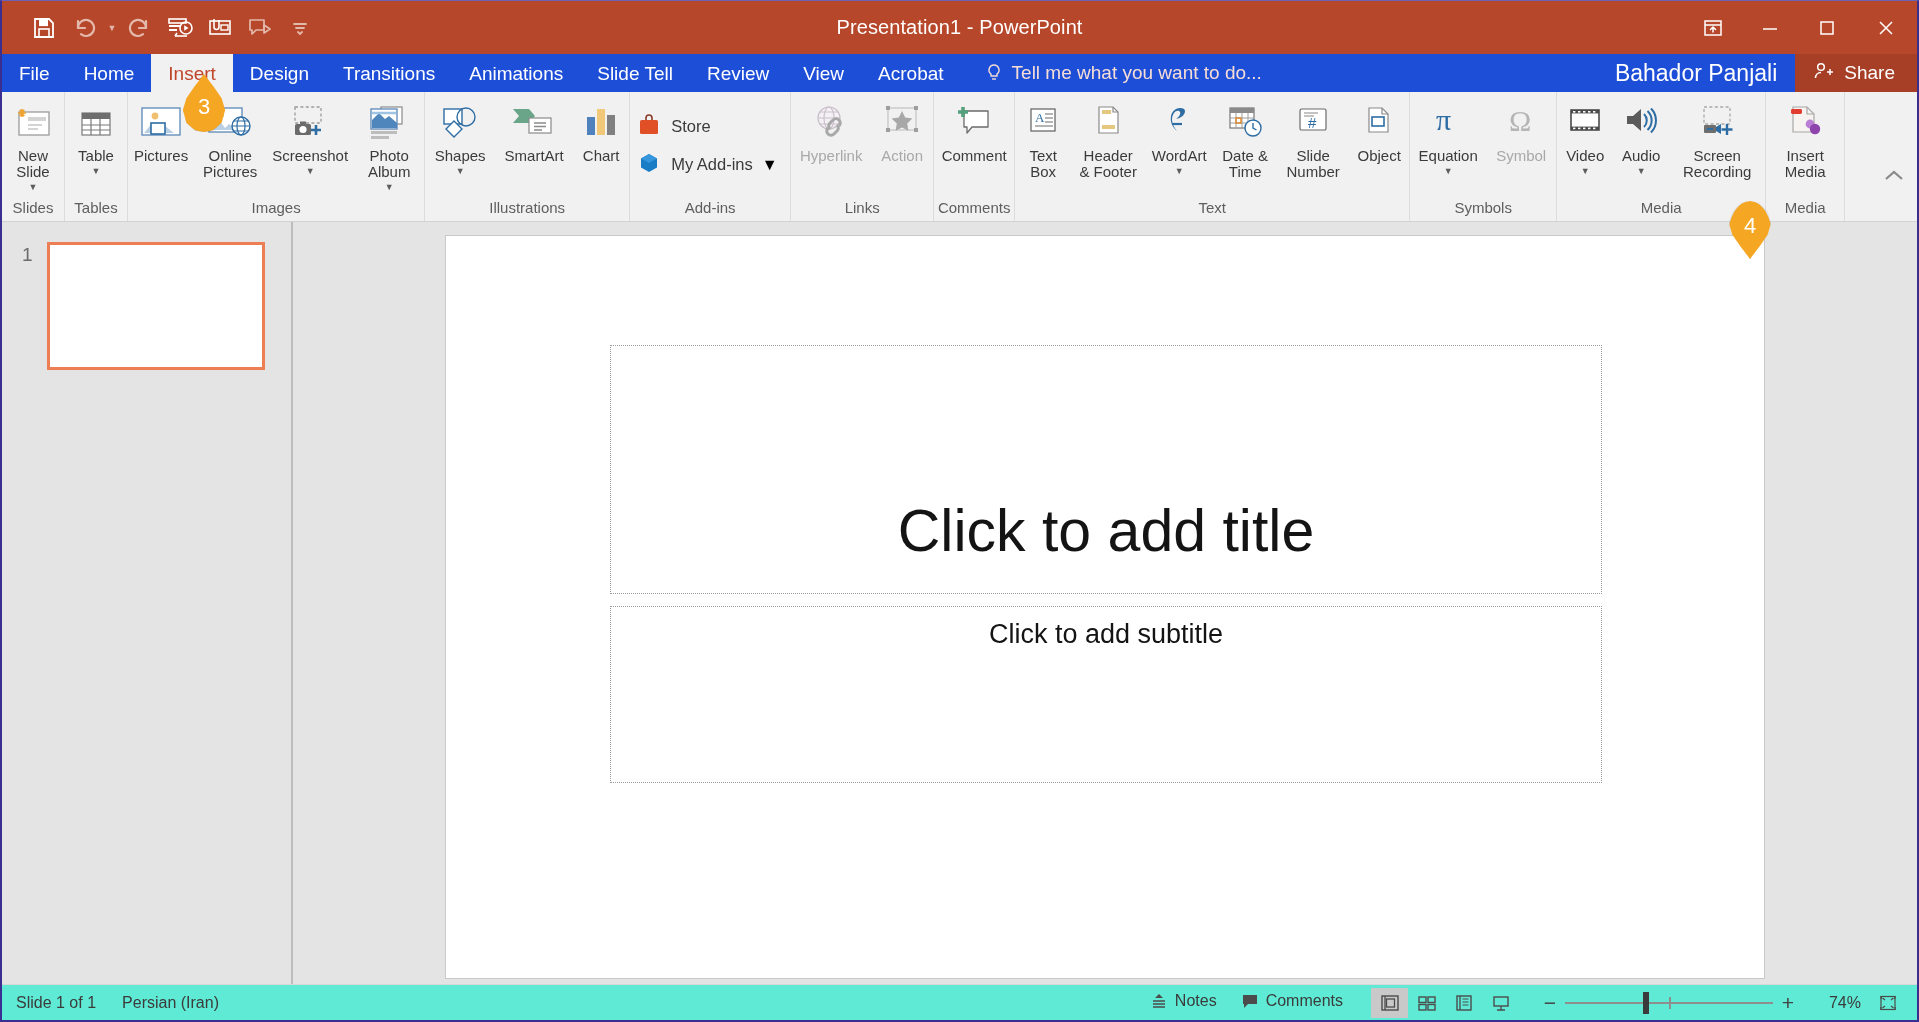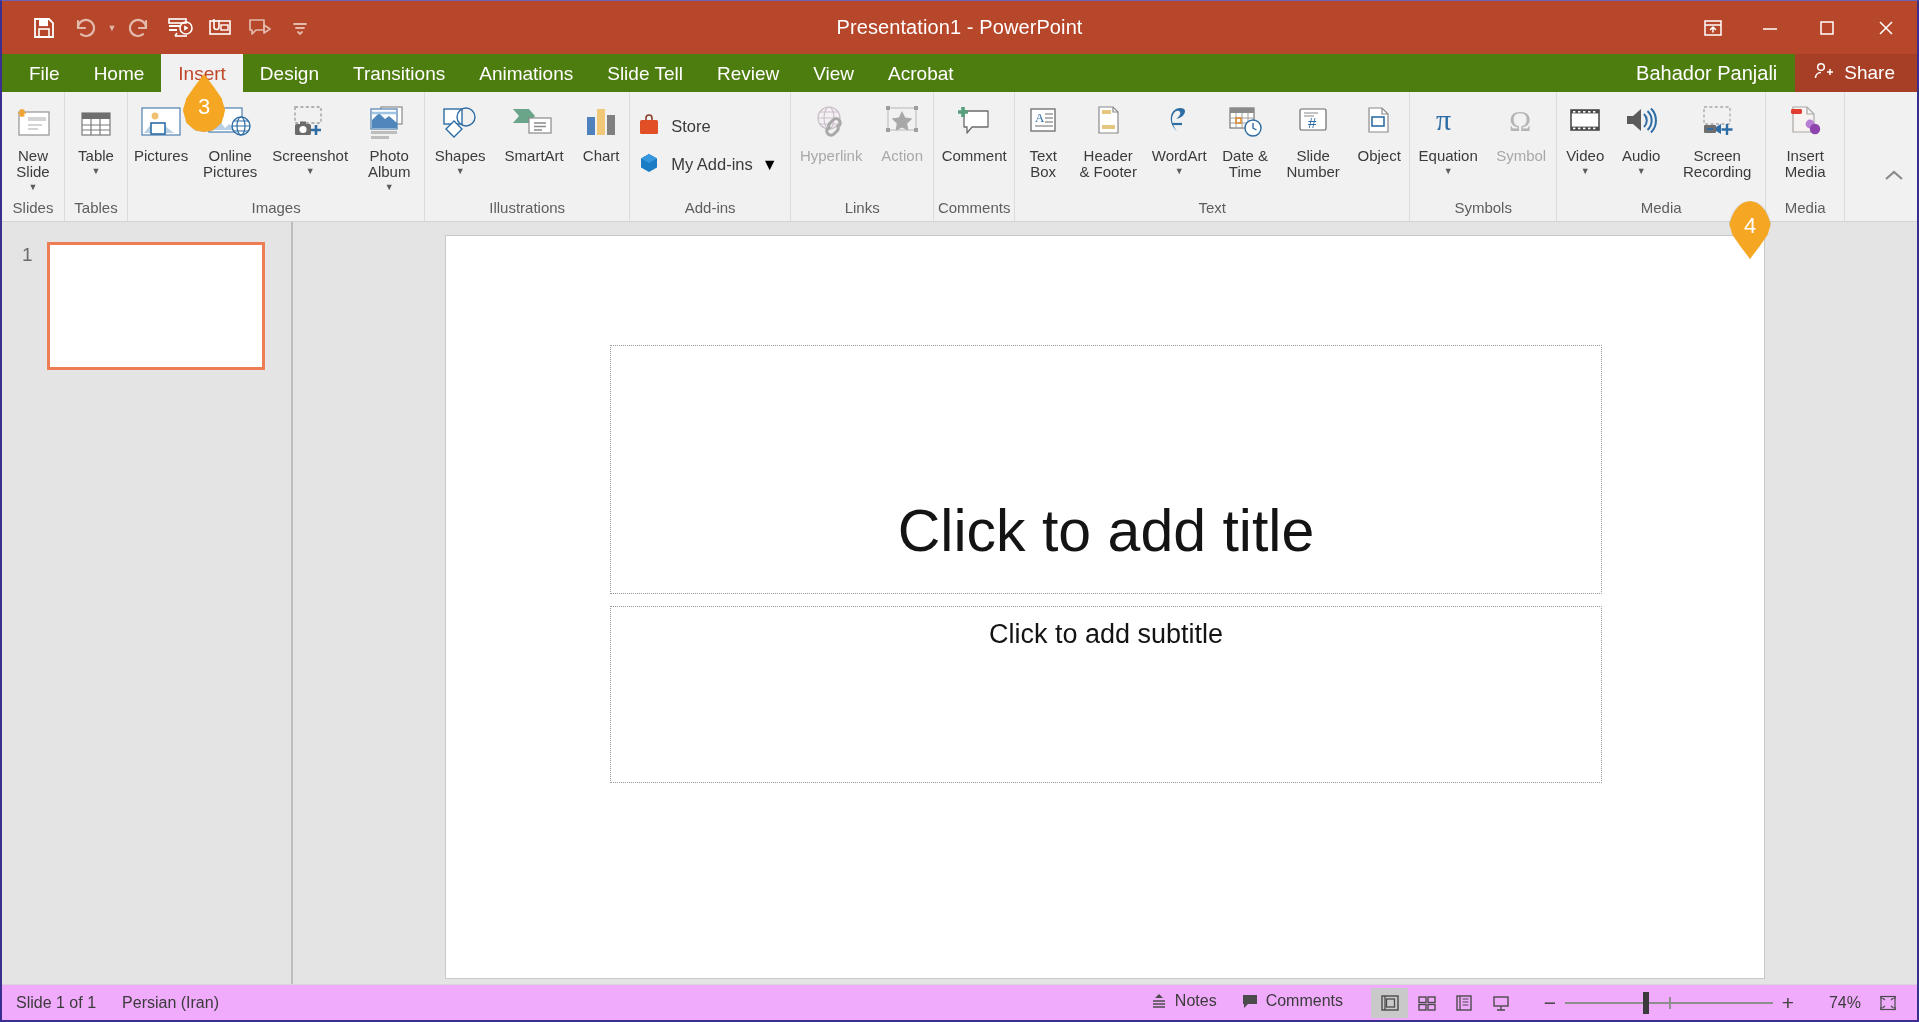--- a/index.html
+++ b/index.html
@@ -58,24 +58,23 @@
     width: 57px; height: 53px;
     display: flex; align-items: center; justify-content: center;
     color: #fff;
   }
   .win-btn.close { width: 62px; }
 
   
   .tabrow {
     position: relative;
     height: 38px;
-    background: #4d7c0f;
+    background: #1d4ed8;
     display: flex;
     align-items: stretch;
-    padding-left: 10px;
   }
   .tab {
     display: flex; align-items: center;
     padding: 0 17px;
     color: #fff;
     font-size: 19px;
     line-height: 1;
     white-space: nowrap;
   }
   .tab.active {
@@ -90,21 +89,21 @@
     font-size: 19px;
     white-space: nowrap;
   }
   .tellme svg { display: block; }
   .tab-right {
     position: absolute; right: 0; top: 0; bottom: 0;
     display: flex; align-items: stretch;
   }
   .username {
     display: flex; align-items: center;
-    color: #fff; font-size: 20px;
+    color: #fff; font-size: 23px;
     padding: 0 18px;
     white-space: nowrap;
   }
   .share-btn {
     display: flex; align-items: center; gap: 9px;
     background: #a73f26;
     padding: 0 22px 0 18px;
     color: #fff; font-size: 19px;
     white-space: nowrap;
   }
@@ -279,21 +278,21 @@
     color: #141414;
     line-height: 1;
     padding-top: 14px;
   }
 
   
   .statusbar {
     position: absolute;
     left: 0; right: 0; bottom: 0;
     height: 36px;
-    background: #f0abfc;
+    background: #5eead4;
     border-top: 1px solid #d7d7d7;
     display: flex;
     align-items: center;
     font-size: 16px;
     color: #3b3b3b;
   }
   .sb-left { display: flex; align-items: center; gap: 26px; padding-left: 14px; }
   .sb-right {
     margin-left: auto;
     display: flex; align-items: center;
@@ -418,20 +417,29 @@
     <div class="tab">File</div>
     <div class="tab">Home</div>
     <div class="tab active">Insert</div>
     <div class="tab">Design</div>
     <div class="tab">Transitions</div>
     <div class="tab">Animations</div>
     <div class="tab">Slide Tell</div>
     <div class="tab">Review</div>
     <div class="tab">View</div>
     <div class="tab">Acrobat</div>
+    <div class="tellme">
+      <span>
+        <svg width="18" height="20" viewBox="0 0 18 20">
+            <path d="M9 2a5 5 0 0 0-3 9v2h6v-2a5 5 0 0 0-3-9z" fill="none" stroke="#f6ddd5" stroke-width="1.4"></path>
+            <path d="M7 16h4" stroke="#f6ddd5" stroke-width="1.4"></path>
+          </svg>
+      </span>
+      <span>Tell me what you want to do...</span>
+    </div>
     <div class="tab-right">
       <div class="username">Bahador Panjali</div>
       <div class="share-btn">
         <span>
           <svg width="22" height="20" viewBox="0 0 22 20">
               <circle cx="8" cy="6" r="3.3" fill="none" stroke="#fff" stroke-width="1.5"></circle>
               <path d="M2.5 17c0-3.3 2.5-5.5 5.5-5.5" fill="none" stroke="#fff" stroke-width="1.5"></path>
               <path d="M14 11h6M17 8v6" stroke="#fff" stroke-width="1.5"></path>
             </svg>
         </span>

